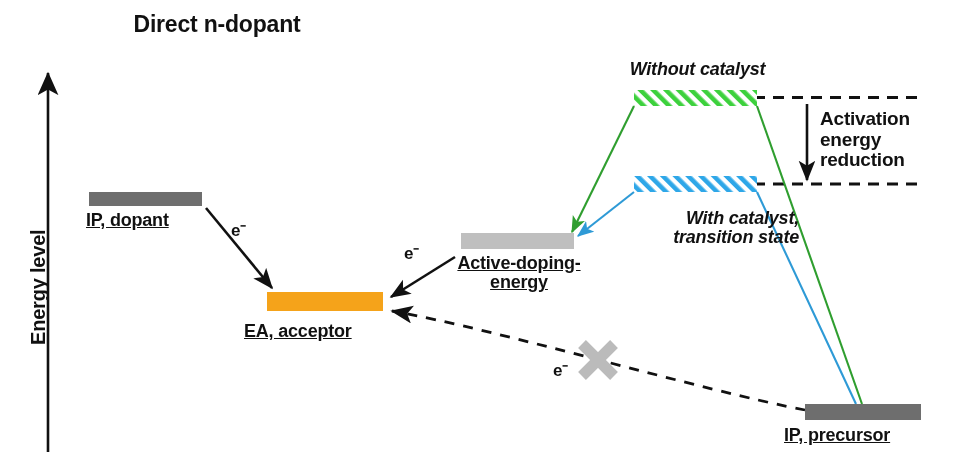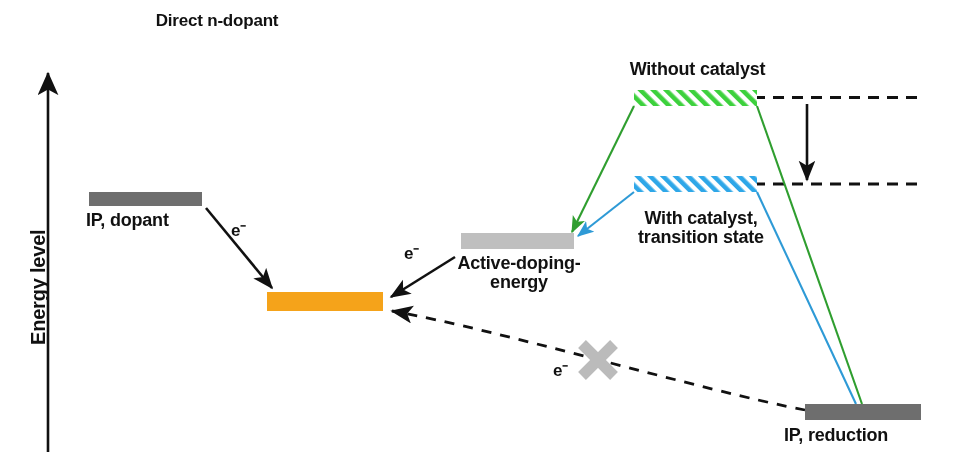--- a/index.html
+++ b/index.html
@@ -13,23 +13,23 @@
   #svg{position:absolute;left:0;top:0;width:958px;height:471px;}
   .lbl{
     position:absolute;
     font-family:"Liberation Sans", sans-serif;
     font-weight:bold;
     color:#111111;
     white-space:pre;
     line-height:1.08;
     letter-spacing:-0.2px;
   }
-  .t-head{font-size:17px;}
-  .t-sub{font-size:18px;}
-  .t-bar{font-size:18px;}
+  .t-head{font-size:23px;}
+  .t-sub{font-size:18px;font-style:italic;}
+  .t-bar{font-size:18px;text-decoration:underline;}
   .t-e{font-size:17px;}
   .t-act{font-size:19px;text-align:left;}
   .t-axis{
     font-size:20px;
     transform-origin:0 0;
     transform:rotate(-90deg);
   }
   .ctr{text-align:center;}
 </style>
 </head>
@@ -98,31 +98,35 @@
     <rect x="805" y="404" width="116" height="16" fill="#6e6e6e"></rect>
   </svg>
 
   <div class="lbl t-axis" style="left:28px;top:345px;">Energy level</div>
 
   <div class="lbl t-head ctr" style="left:62px;top:12px;width:310px;">Direct n-dopant</div>
 
 
   <div class="lbl t-bar" style="left:86px;top:211px;">IP, dopant</div>
 
+  <div class="lbl t-bar" style="left:244px;top:322px;">EA, acceptor</div>
 
   <div class="lbl t-bar ctr" style="left:437px;top:254px;width:164px;">Active-doping-
 energy</div>
 
   <div class="lbl t-sub ctr" style="left:590px;top:60px;width:215px;">Without catalyst</div>
 
-  <div class="lbl t-sub ctr" style="left:603px;top:209px;width:196px;">With catalyst,
+  <div class="lbl t-sub ctr" style="left:603px;top:209px;width:196px;text-align:right;">With catalyst,
 transition state</div>
 
-  <div class="lbl t-bar" style="left:784px;top:426px;">IP, reduction</div>
+  <div class="lbl t-bar" style="left:784px;top:426px;">IP, precursor</div>
 
+  <div class="lbl t-act" style="left:820px;top:109px;">Activation
+energy
+reduction</div>
 
   <div class="lbl t-e" style="left:231px;top:222px;">e⁻</div>
 
   <div class="lbl t-e" style="left:404px;top:245px;">e⁻</div>
 
   <div class="lbl t-e" style="left:553px;top:362px;">e⁻</div>
 
 </div>
 
 </body></html>

